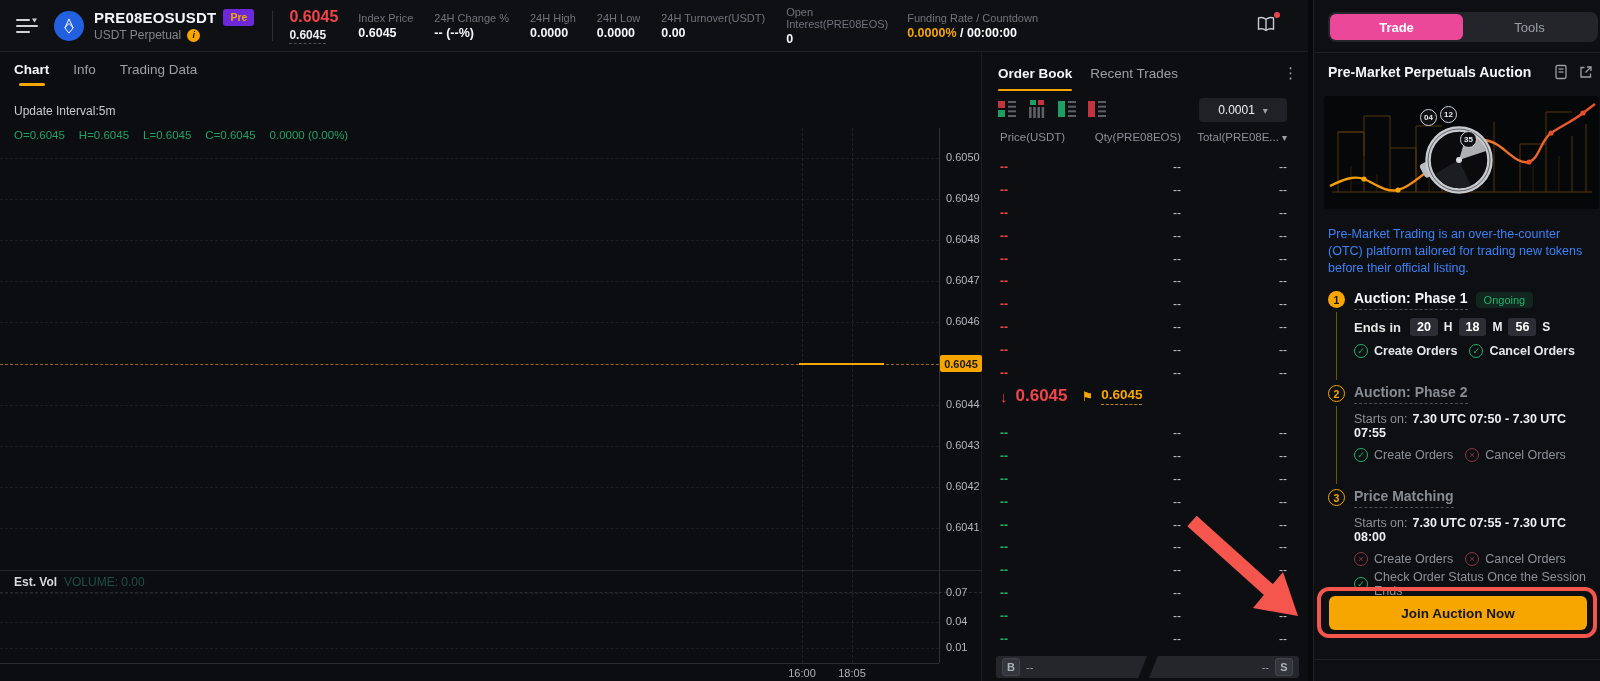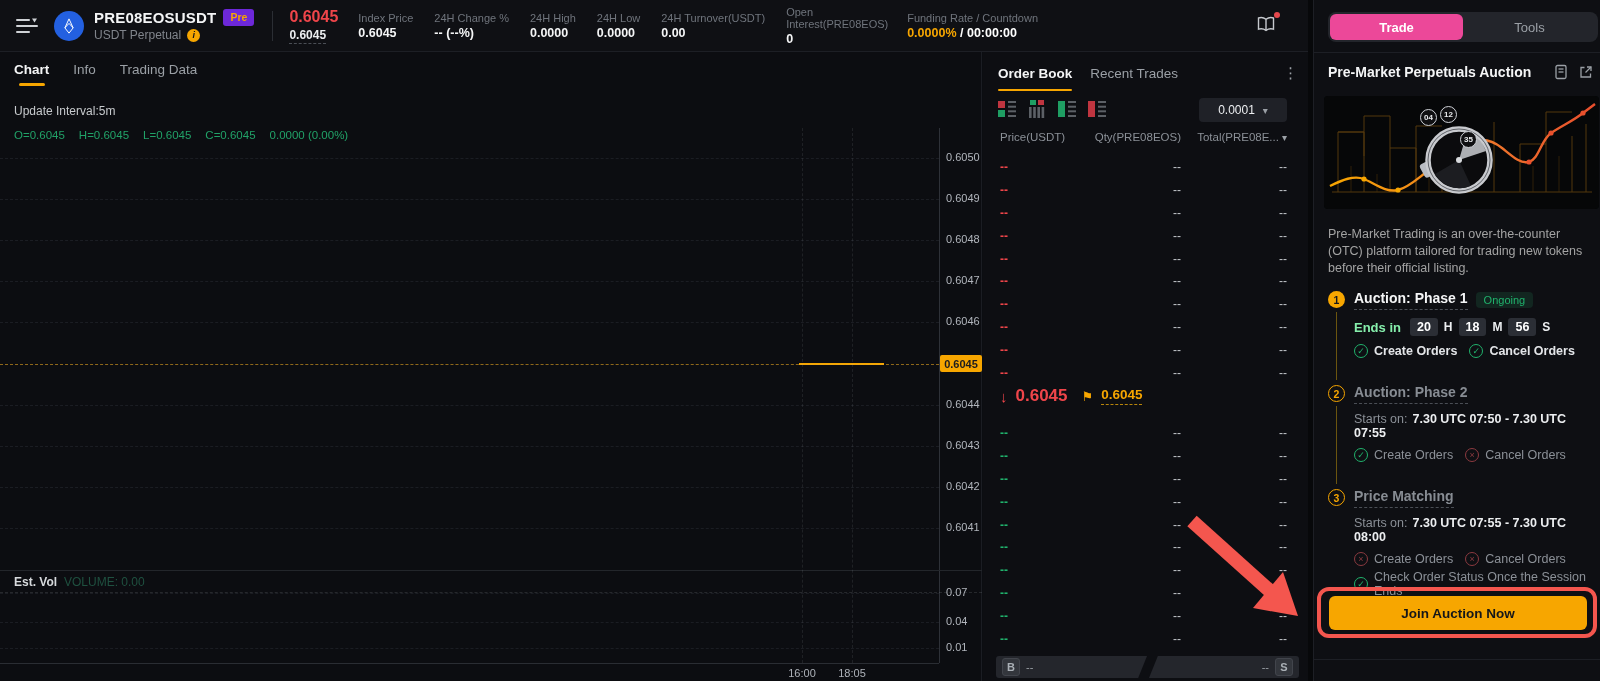--- a/index.html
+++ b/index.html
@@ -124,37 +124,37 @@
   .rp-divider { position:absolute; left:0; top:52px; width:100%; height:1px; background:#1d1f25; }
   .rp-title-row { position:absolute; left:14px; top:64px; width:266px; display:flex; align-items:center; }
   .rp-title { font-size:14px; font-weight:bold; color:#f4f5f6; flex:1; }
   .rp-title-ic { width:16px; height:16px; margin-left:9px; cursor:pointer; }
   .rp-banner { position:absolute; left:10px; top:96px; width:275px; height:113px; border-radius:4px;
     overflow:hidden; background:#060708; }
   .banner-badge { position:absolute; width:17px; height:17px; border-radius:50%; background:#101012;
     border:1.5px solid #cfd2d7; color:#e8eaec; font-size:8px; font-weight:bold; display:flex;
     align-items:center; justify-content:center; }
   .rp-desc { position:absolute; left:14px; top:226px; width:262px; font-size:12.5px; line-height:17px;
-    color:#a3a3a3; }
+    color:#3b82f6; }
   .rp-phases { position:absolute; left:14px; top:290px; width:268px; }
   .phase { position:relative; padding-left:26px; margin-bottom:26px; }
   .phase:not(:last-child)::after { content:''; position:absolute; left:8px; top:22px; bottom:-22px;
     width:1px; background:#6b550f; }
   .phase-num { position:absolute; left:0; top:1px; width:17px; height:17px; border-radius:50%;
     display:flex; align-items:center; justify-content:center; font-size:10.5px; font-weight:bold;
     background:#0e0f13; z-index:2; }
   .phase.p1 .phase-num { background:#f7a600; color:#16181d; }
   .phase.p2 .phase-num, .phase.p3 .phase-num { border:1.5px solid #f7a600; color:#f7a600; }
   .phase-title-row { display:flex; align-items:center; gap:8px; margin-bottom:8px; }
   .phase-title { font-size:14px; font-weight:bold; border-bottom:1px dashed #4a4e55; padding-bottom:3px; }
   .phase.p1 .phase-title { color:#f4f5f6; }
   .phase.p2 .phase-title, .phase.p3 .phase-title { color:#878c93; font-weight:600; }
   .ongoing-badge { font-size:11px; color:#20b26c; background:#122620; padding:2px 8px; border-radius:4px; }
   .countdown { display:flex; align-items:center; gap:6px; margin-bottom:8px; }
-  .cd-label { font-size:13px; font-weight:bold; color:#86efac; margin-right:3px;text-align:center; }
+  .cd-label { font-size:13px; font-weight:bold; color:#e5e5e5; margin-right:3px;text-align:center; }
   .cd-box { background:#2b2e35; color:#ffffff; font-size:12.5px; font-weight:bold; padding:2px 7px;
     border-radius:3px; }
   .cd-unit { font-size:12px; font-weight:bold; color:#eceef0; }
   .starts-row { font-size:12.5px; margin-bottom:8px; }
   .starts-label { color:#8b9097; margin-right:5px; }
   .starts-value { color:#eceef0; font-weight:bold; }
   .perms { display:flex; flex-wrap:wrap; gap:4px 12px; }
   .perm { display:inline-flex; align-items:center; gap:6px; }
   .perm-ic { width:14px; height:14px; border-radius:50%; font-size:9px; line-height:12px;
     text-align:center; border:1px solid; flex:0 0 auto; }

